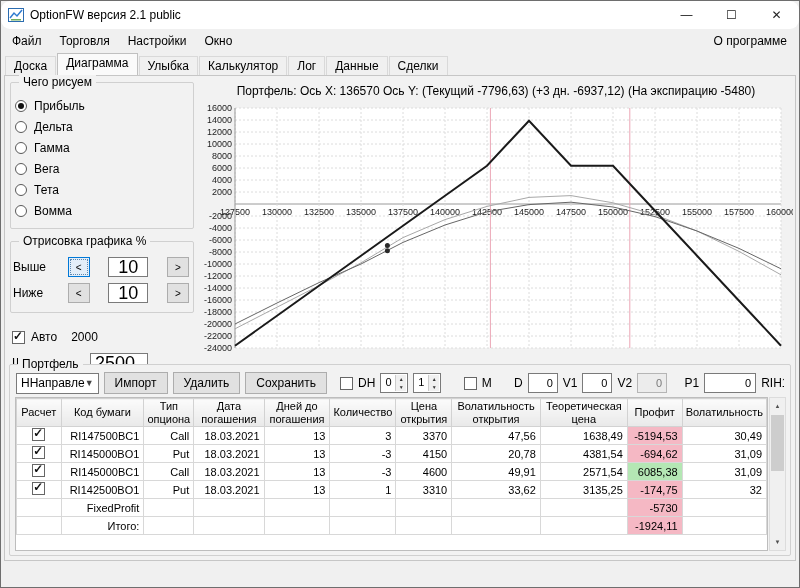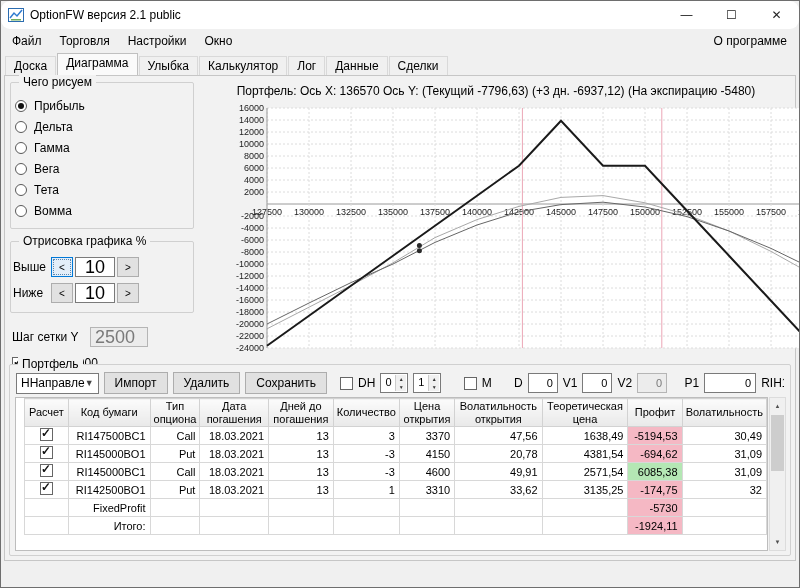--- a/index.html
+++ b/index.html
@@ -21,50 +21,50 @@
   .tab{height:19px;padding:2px 8px 0;border:1px solid #d9d9d9;border-bottom:none;background:#f0f0f0;font-size:12px;margin-right:1px;}
   .tab.active{height:22px;background:#fafafa;border-color:#c0c0c0;position:relative;z-index:3;}
   
   .content{position:absolute;top:74px;left:3px;right:3px;bottom:26px;background:#f2f2f2;border:1px solid #c6c6c6;}
   .left-panel{position:absolute;left:5px;top:6px;width:184px;}
   .groupbox{position:relative;border:1px solid #d0d0d0;border-radius:2px;padding:12px 2px 6px;margin-bottom:12px;background:#f2f2f2;}
   .legend{position:absolute;top:-8px;left:8px;background:#f2f2f2;padding:0 4px;font-size:12px;}
   .radio-row{display:flex;align-items:center;height:20px;margin:1px 2px;}
   .radio{width:12px;height:12px;border:1px solid #595959;border-radius:50%;background:#fff;margin-right:7px;position:relative;flex:none;}
   .radio.sel::after{content:"";position:absolute;inset:2px;border-radius:50%;background:#111;}
-  .render-row{display:flex;align-items:center;height:26px;}
+  .render-row{display:flex;align-items:center;height:26px;justify-content:space-between;}
   .render-row .rl{width:36px;}
   .sbtn{width:22px;height:20px;border:1px solid #adadad;background:#e1e1e1;display:flex;align-items:center;justify-content:center;font-size:10px;margin:0 2px;}
   .sbtn.focused{border:1px solid #0078d7;background:#e3eef9;outline:1px dotted #5a87b0;outline-offset:-3px;}
   .tb{height:20px;border:1px solid #7a7a7a;background:#fff;font-family:"Liberation Sans",sans-serif;font-size:18px;padding:1px 4px;}
   .tb.center{text-align:center;width:40px;}
   .tb.dis{background:#ececec;color:#7a7a7a;border-color:#b5b5b5;}
   .step-row{display:flex;align-items:center;height:24px;margin:2px 2px;}
   .step-row .sl{width:78px;}
   .cb{display:inline-block;width:13px;height:13px;border:1px solid #666;background:#fff;position:relative;flex:none;}
   .cb.checked::after{content:"✓";position:absolute;top:-3px;left:0px;font-size:12px;color:#111;font-weight:bold;}
   
   .chart-zone{position:absolute;left:190px;top:4px;width:602px;height:280px;}
   .chart-title{text-align:center;font-size:12px;padding:4px 0 2px;}
-  #chart-box{width:598px;height:258px;padding-left:32px;}
+  #chart-box{width:598px;height:258px;}
   
   .portfolio{position:absolute;left:4px;right:4px;top:288px;bottom:4px;border:1px solid #d0d0d0;border-radius:2px;background:#f2f2f2;}
   .ptoolbar{display:flex;align-items:center;gap:5px;padding:8px 6px 2px;height:30px;}
   .combo{width:90px;height:21px;border:1px solid #7a7a7a;background:#fff;display:flex;align-items:center;padding:0 4px;font-size:12px;}
   .combo-arrow{margin-left:auto;font-size:9px;color:#444;}
   .btn{height:22px;padding:0 10px;border:1px solid #adadad;background:#e1e1e1;font-family:"Liberation Sans",sans-serif;font-size:12px;}
   .spin{width:36px;height:20px;border:1px solid #7a7a7a;background:#fff;position:relative;font-size:11px;padding:2px 13px 0 4px;}
   .spin-ar{position:absolute;right:1px;top:1px;bottom:1px;width:11px;background:#f0f0f0;border-left:1px solid #ccc;display:flex;flex-direction:column;}
   .spin-ar i{flex:1;font-style:normal;font-size:5px;line-height:8px;text-align:center;color:#333;}
   .lbl{font-size:12px;}
   .tb.f{width:30px;height:20px;font-size:11px;text-align:right;}
   .tb.f.wide{width:52px;}
   .instr{margin-left:auto;white-space:nowrap;overflow:hidden;max-width:54px;}
   .grid-wrap{position:absolute;left:5px;right:22px;top:32px;bottom:4px;overflow:hidden;background:#fff;border:1px solid #bdbdbd;}
-  table{border-collapse:collapse;table-layout:fixed;font-size:11px;margin-left:8px;}
+  table{border-collapse:collapse;table-layout:fixed;font-size:11px;}
   th{background:linear-gradient(#fbfbfb,#e9e9e9);font-weight:normal;border:1px solid #d2d2d2;padding:1px 3px;
      white-space:normal;line-height:1.15;height:28px;text-align:center;overflow:hidden;}
   td{border:1px solid #d8d8d8;padding:1px 4px;height:18px;white-space:nowrap;overflow:hidden;background:#fff;}
   td.num{text-align:right;}
   td.c-check{text-align:center;}
   td.c-check.sel{background:#62a1da;}
   .vscroll{position:absolute;right:4px;top:32px;bottom:4px;width:17px;background:#f0f0f0;border:1px solid #dcdcdc;}
   .vs-btn{height:16px;display:flex;align-items:center;justify-content:center;font-size:6px;color:#505050;}
   .vs-btn.down{position:absolute;bottom:0;left:0;right:0;}
   .vs-thumb{position:absolute;left:1px;right:1px;top:17px;height:56px;background:#cdcdcd;}
@@ -157,24 +157,20 @@
           <span class="sbtn">&gt;</span>
         </div>
         <div class="render-row">
           <span class="rl">Ниже</span>
           <span class="sbtn">&lt;</span>
           <input class="tb center" value="10" style="">
           <span class="sbtn">&gt;</span>
         </div>
       </div>
 
-      <div class="step-row">
-        <span class="sl">Шаг сетки Y</span>
-        <input class="tb dis" style="width: 58px;" value="2500">
-      </div>
       <div class="step-row">
         <span class="cb checked" id="auto-cb"></span>
         <span class="lbl" style="margin-left:6px">Авто</span>
         <span class="lbl" style="margin-left:14px">2000</span>
       </div>
       <div class="step-row">
         <span class="sl">Шаг сетки X</span>
         <input class="tb" style="width: 58px;" value="2500">
       </div>
     </div>

